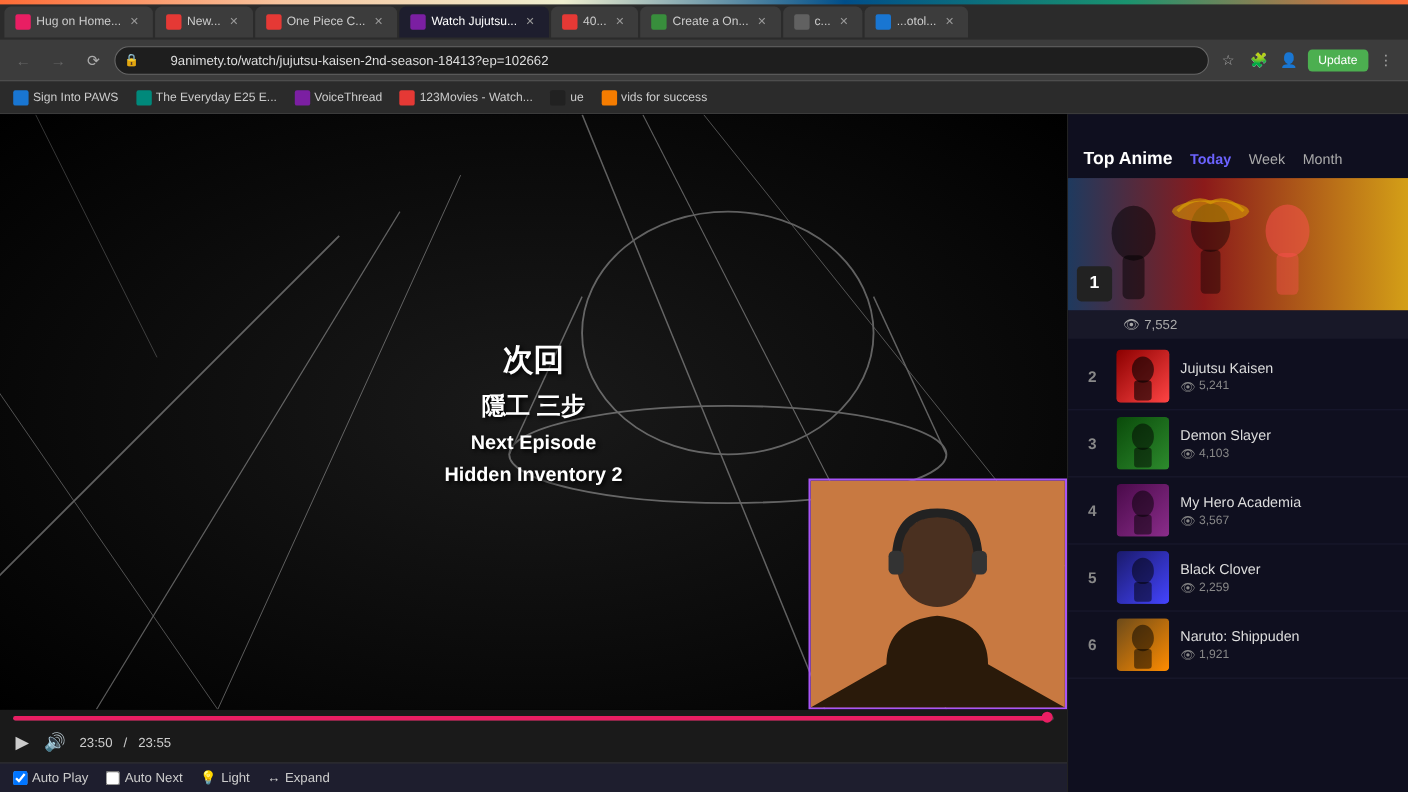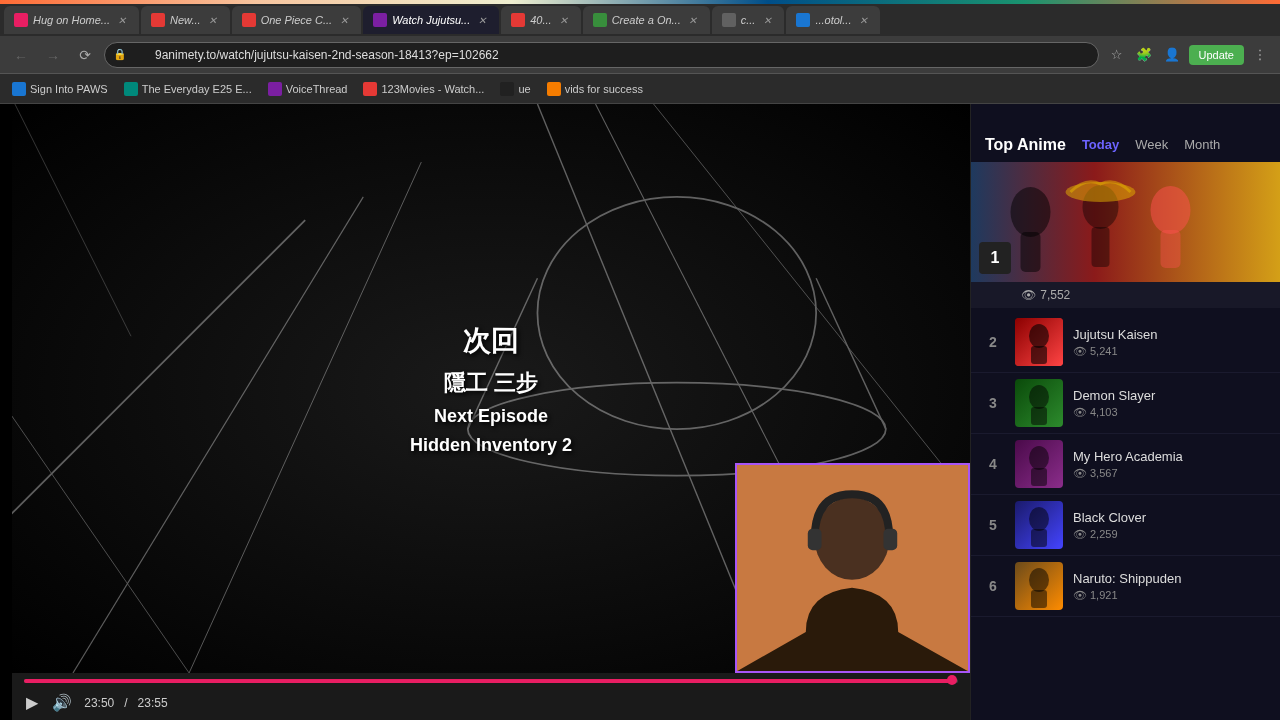--- a/index.html
+++ b/index.html
@@ -4,21 +4,21 @@
   <style>
     * { margin: 0; padding: 0; box-sizing: border-box; }
     body { width: 1280px; height: 720px; overflow: hidden; font-family: Arial, sans-serif; background: #1a1a2e; }
 
     
     .browser-chrome { background: #3c3c3c; width: 100%; }
 
     
     .tab-bar { display: flex; align-items: center; background: #2b2b2b; height: 36px; padding: 0 4px; gap: 2px; position: relative; overflow: hidden; }
     .tab-bar::before { content: ''; position: absolute; top: 0; left: 0; right: 0; height: 4px; background: linear-gradient(90deg, #ff6b35, #f7c59f, #efefd0, #004e89, #1a936f, #ff6b35); }
-    .tab { display: flex; align-items: center; height: 28px; padding: 12px 10px; border-radius: 6px 6px 0 0; font-size: 11px; color: #ccc; cursor: pointer; gap: 5px; margin-top: 4px; white-space: nowrap; max-width: 160px; overflow: hidden; text-overflow: ellipsis; background: #3c3c3c; font-style: italic; }
+    .tab { display: flex; align-items: center; height: 28px; padding: 12px 10px; border-radius: 6px 6px 0 0; font-size: 11px; color: #ccc; cursor: pointer; gap: 5px; margin-top: 4px; white-space: nowrap; max-width: 160px; overflow: hidden; text-overflow: ellipsis; background: #3c3c3c; }
     .tab.active { background: #1e1e2e; color: #fff; }
     .tab-favicon { width: 14px; height: 14px; border-radius: 2px; flex-shrink: 0; }
     .tab-close { margin-left: auto; width: 14px; height: 14px; display: flex; align-items: center; justify-content: center; border-radius: 50%; font-size: 10px; color: #999; }
 
     
     .address-bar { display: flex; align-items: center; height: 38px; padding: 4px 8px; gap: 6px; background: #3c3c3c; border-bottom: 1px solid #555; }
     .nav-btn { width: 26px; height: 26px; border-radius: 50%; display: flex; align-items: center; justify-content: center; color: #aaa; font-size: 14px; cursor: pointer; }
     .nav-btn.disabled { color: #666; cursor: default; }
     .address-input { flex: 1; height: 26px; background: #1e1e1e; border: 1px solid #666; border-radius: 13px; padding: 0 30px; color: #ddd; font-size: 12px; display: flex; align-items: center; position: relative; }
     .address-lock { position: absolute; left: 8px; font-size: 11px; color: #aaa; }
@@ -29,21 +29,21 @@
 
     
     .bookmarks-bar { display: flex; align-items: center; height: 30px; padding: 0 8px; gap: 8px; background: #2b2b2b; border-bottom: 1px solid #444; overflow: hidden; }
     .bookmark { display: flex; align-items: center; gap: 4px; font-size: 11px; color: #ccc; cursor: pointer; white-space: nowrap; padding: 2px 4px; border-radius: 3px; }
     .bm-favicon { width: 14px; height: 14px; border-radius: 2px; flex-shrink: 0; }
 
     
     .main-content { display: flex; width: 100%; height: calc(720px - 36px - 38px - 30px); background: #0d0d1a; }
 
     
-    .video-area { flex: 1; display: flex; flex-direction: column; background: #000; position: relative; padding-left: 12px; }
+    .video-area { flex: 1; display: flex; flex-direction: column; background: #000; position: relative; }
     .video-player { flex: 1; background: #000; position: relative; overflow: hidden; display: flex; align-items: center; justify-content: center; }
 
     
     .video-bg { position: absolute; inset: 0; background: radial-gradient(ellipse at center, #1a1a1a 0%, #000 100%); }
 
     
     .video-overlay { position: absolute; inset: 0; display: flex; flex-direction: column; align-items: center; justify-content: center; gap: 8px; }
     .japanese-text { color: white; font-size: 28px; font-weight: bold; text-shadow: 2px 2px 4px black; }
     .japanese-sub { color: white; font-size: 22px; font-weight: bold; text-shadow: 2px 2px 4px black; }
     .subtitle-text { color: white; font-size: 16px; text-shadow: 1px 1px 3px black; background: rgba(0,0,0,0.3); padding: 2px 8px; }
@@ -276,20 +276,38 @@
       <div class="controls-row">
         <button class="ctrl-btn">▶</button>
         <button class="ctrl-btn">🔊</button>
         <span class="time-display">23:50</span>
         <span class="time-display"> / </span>
         <span class="time-display">23:55</span>
         <div class="ctrl-spacer"></div>
       </div>
     </div>
 
+    <div class="source-bar">
+      <label class="source-check">
+        <input type="checkbox" checked="" style="">
+        <span>Auto Play</span>
+      </label>
+      <label class="source-check">
+        <input type="checkbox" style="">
+        <span>Auto Next</span>
+      </label>
+      <div class="light-btn">
+        <span>💡</span>
+        <span>Light</span>
+      </div>
+      <div class="expand-btn">
+        <span>↔</span>
+        <span>Expand</span>
+      </div>
+    </div>
 
 
   </div>
 
   <div class="sidebar">
 
     <div class="top-anime-header">
       <span class="top-anime-title">Top Anime</span>
       <div class="period-tabs">
         <span class="period-tab active">Today</span>

